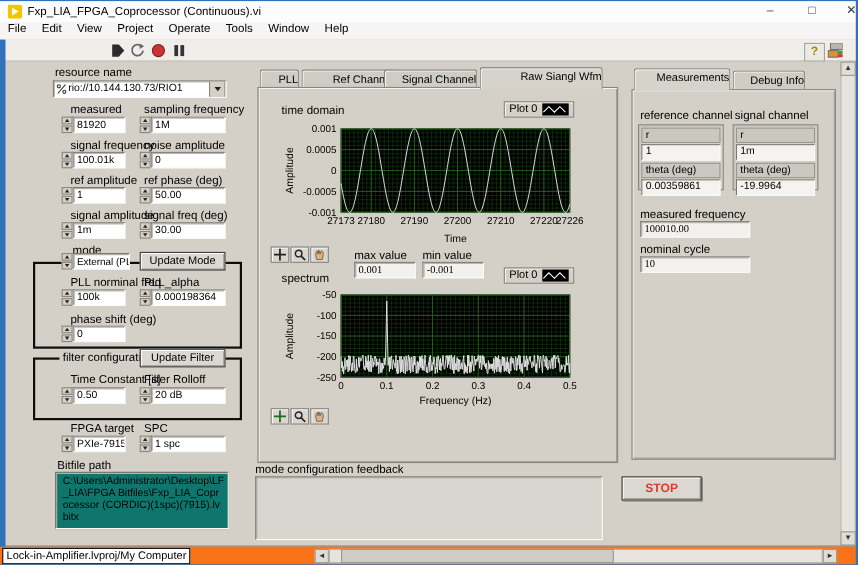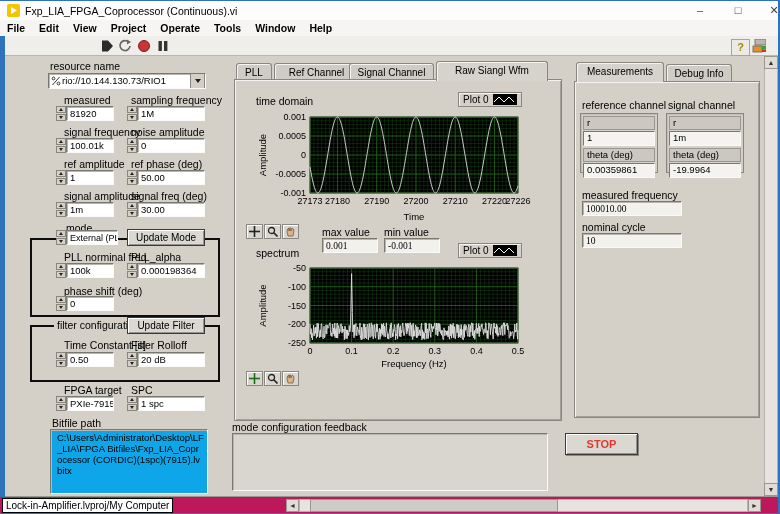--- a/index.html
+++ b/index.html
@@ -5,21 +5,21 @@
   html,body{margin:0;padding:0;background:#777;}
   .window{position:relative;width:780px;height:514px;background:#d4d0c8;overflow:hidden;
           font-family:"Liberation Sans",sans-serif;color:#000;}
   
   .titlebar{position:absolute;left:0;top:0;width:780px;height:20px;background:#fdfdfd;
             border-top:1px solid #3173bb;box-sizing:border-box;}
   .title-text{position:absolute;left:25px;top:4px;font-size:10.5px;white-space:nowrap;}
   .app-icon{position:absolute;left:7px;top:3px;width:13px;height:13px;}
   .wbtn{position:absolute;top:0;width:32px;height:19px;text-align:center;font-size:11px;line-height:19px;color:#444;}
   .menubar{position:absolute;left:0;top:20px;width:780px;height:16px;background:#f6f5f3;
-           display:flex;align-items:center;gap:0;font-size:10.5px;font-weight:bold;}
+           display:flex;align-items:flex-start;gap:0;font-size:10.5px;}
   .menu-item{padding:0 7px;white-space:nowrap;}
   .toolbar{position:absolute;left:0;top:36px;width:780px;height:20px;background:#f0eeea;
            border-bottom:1px solid #b9b5ae;box-sizing:border-box;}
   .tbtn{position:absolute;top:3px;width:14px;height:14px;}
   
   .edgeL{position:absolute;left:0;top:36px;width:5px;height:461px;background:#3173bb;z-index:30;}
   .edgeR{position:absolute;right:0;top:0;width:2px;height:514px;background:#3173bb;z-index:30;}
   .edgeB{position:absolute;left:0;bottom:0;width:780px;height:1px;background:#3173bb;z-index:30;}
   
   .lbl{position:absolute;font-size:10.5px;white-space:nowrap;}
@@ -32,40 +32,40 @@
           box-sizing:border-box;}
   .spin i.up{top:0}.spin i.dn{top:8px}
   .spin i::after{content:"";position:absolute;left:1.5px;border-left:2.5px solid transparent;border-right:2.5px solid transparent;}
   .spin i.up::after{top:1px;border-bottom:3.5px solid #222;}
   .spin i.dn::after{top:1px;border-top:3.5px solid #222;}
   .btn{position:absolute;background:#dbd8d2;border:1px solid #3c3a36;
        box-shadow:inset 1px 1px 0 #fff,inset -1px -1px 0 #96938c;font-size:10px;
        text-align:center;box-sizing:border-box;padding-top:2px;}
   .frame{position:absolute;border:2px solid #0d0d0d;}
   .tab{position:absolute;background:#cfccc5;border:1px solid #8a8782;border-bottom:none;
-       border-radius:3px 3px 0 0;box-shadow:inset 1px 1px 0 #f4f3f0;font-size:10px;text-align:center;
+       border-radius:3px 3px 0 0;box-shadow:inset 1px 1px 0 #f4f3f0;font-size:10px;text-align:right;
        height:18px;box-sizing:border-box;padding-top:3px;z-index:0;white-space:nowrap;overflow:hidden;}
   .tab.active{background:#d6d3cc;z-index:6;height:20px;}
   .tabbody{position:absolute;background:#d4d0c8;border:1px solid #8a8782;
            box-shadow:inset 1px 1px 0 #f4f3f0,inset -1px -1px 0 #a3a099;z-index:1;}
   .chart{position:absolute;z-index:2;}
   .legend{position:absolute;display:flex;align-items:center;gap:4px;border:1px solid #8a8782;
           box-shadow:inset 1px 1px 0 #f4f3f0;background:#d4d0c8;padding:1px 4px;font-size:10px;z-index:3;}
   .legline{width:24px;height:11px;background:#000;}
   .pal{position:absolute;display:flex;gap:1px;z-index:3;}
   .pbtn{width:17px;height:15px;background:#d9d6d0;border:1px solid #8a8782;
         box-shadow:inset 1px 1px 0 #fff;box-sizing:border-box;display:flex;align-items:center;justify-content:center;}
   .cluster{position:absolute;border:1px solid #89867f;box-shadow:inset 1px 1px 0 #c2bfb8;box-sizing:border-box;}
   .cstrip{margin:2px 2px 1px;background:#cbc8c1;border:1px solid #9b978f;font-size:9.5px;
           padding-left:3px;height:12px;line-height:11px;}
   .cval{margin:0 2px 2px;background:#f4f3f0;border:1px solid;border-color:#7b786f #fbfaf8 #fbfaf8 #7b786f;
         font-size:9.5px;height:13px;line-height:12px;padding-left:3px;white-space:nowrap;overflow:hidden;}
   .sunkbox{position:absolute;background:#d9d6d0;border:1px solid;border-color:#7b786f #fbfaf8 #fbfaf8 #7b786f;
            box-shadow:inset 1px 1px 0 #b8b5ae;box-sizing:border-box;}
-  .statusbar{position:absolute;left:0;top:496px;width:780px;height:18px;background:#be185d;
+  .statusbar{position:absolute;left:0;top:496px;width:780px;height:18px;background:#f97316;
              border-top:1px solid #9a978f;box-sizing:border-box;z-index:20;}
   .projbox{position:absolute;left:2px;top:1px;border:1px solid #000;background:#fdfdfd;
            font-size:10px;padding:1px 3px;white-space:nowrap;}
   .sbtn{position:absolute;background:#e0ddd7;border:1px solid #9a978f;box-sizing:border-box;
         font-size:7px;line-height:11px;text-align:center;color:#333;}
   .strack{position:absolute;background:#e7e4df;border:1px solid #b5b2ab;box-sizing:border-box;}
   .sthumb{position:absolute;background:#cfccc5;border:1px solid #9a978f;box-sizing:border-box;}
   .stopbtn{position:absolute;background:#dbd8d2;border:1px solid #3c3a36;
            box-shadow:inset 1px 1px 0 #fff,inset -1px -1px 0 #96938c,1px 1px 0 #888;
            font-size:11px;font-weight:bold;text-align:center;padding-top:4px;box-sizing:border-box;}
@@ -245,21 +245,21 @@
       <i class="dn"></i>
     </div>
   <div class="fld" style="left:66px;top:396px;width:48px">PXIe-7915</div>
   <div class="spin" style="left:127px;top:396px">
       <i class="up"></i>
       <i class="dn"></i>
     </div>
   <div class="fld" style="left:137px;top:396px;width:68px">1 spc</div>
 
   <div class="lbl" style="left:52px;top:417px">Bitfile path</div>
-  <div class="sunkbox bitfile" style="left:50px;top:429px;width:158px;height:65px;background:#0ea5e9">C:\Users\Administrator\Desktop\LF_LIA\FPGA Bitfiles\Fxp_LIA_Coprocessor (CORDIC)(1spc)(7915).lvbitx</div>
+  <div class="sunkbox bitfile" style="left:50px;top:429px;width:158px;height:52px;background:#0f766e">C:\Users\Administrator\Desktop\LF_LIA\FPGA Bitfiles\Fxp_LIA_Coprocessor (CORDIC)(1spc)(7915).lvbitx</div>
 
   <div class="tab" style="left:236px;top:63px;width:36px">PLL</div>
   <div class="tab" style="left:274px;top:63px;width:85px">Ref Channel</div>
   <div class="tab" style="left:349px;top:63px;width:85px">Signal Channel</div>
   <div class="tab active" style="left:436px;top:61px;width:112px">Raw Siangl Wfm</div>
   <div class="tabbody" style="left:234px;top:79px;width:326px;height:340px"></div>
 
   <div class="lbl" style="left:256px;top:95px;z-index:2">time domain</div>
   <div class="legend" style="left:458px;top:92px">
     <span>Plot 0</span>

